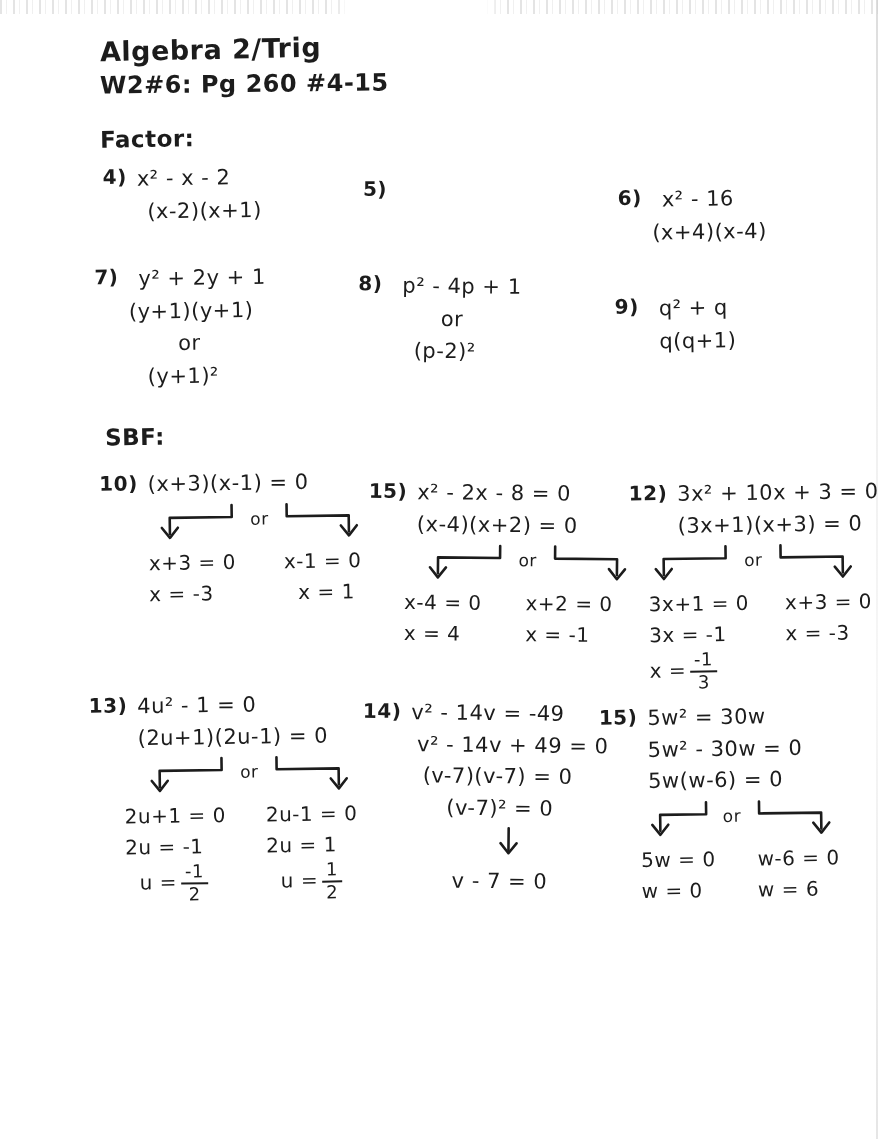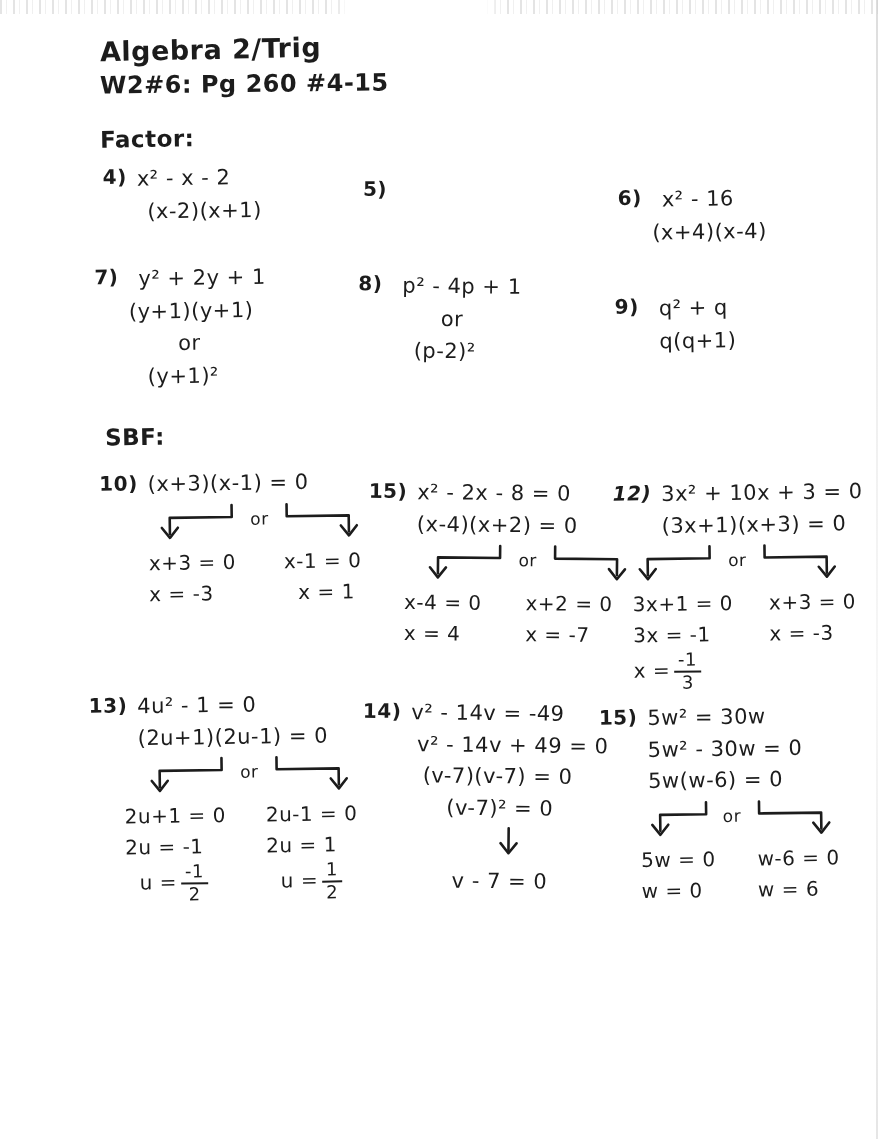--- a/index.html
+++ b/index.html
@@ -153,28 +153,28 @@
           <path d="M64,24 L72,34 L80,24" fill="none" stroke="#1c1c1c" stroke-width="2.6" stroke-linecap="round" stroke-linejoin="round"></path>
         </svg>
       </div>
       <div class="cols" style="gap:44px; margin-left:-12px;">
         <div class="col">
           <div class="pline">x-4 = 0</div>
           <div class="pline indent">x = 4</div>
         </div>
         <div class="col">
           <div class="pline">x+2 = 0</div>
-          <div class="pline indent">x = -7</div>
+          <div class="pline indent">x = -1</div>
         </div>
       </div>
     </div>
   </div>
 
   <div class="abs prob tilt-l" style="left:598px; top:478px;">
-    <span class="pnum" style="margin-left:16px;font-style:italic;">12)</span>
+    <span class="pnum" style="margin-left:32px;">12)</span>
     <div class="sbf-body">
       <div class="pline">3x² + 10x + 3 = 0</div>
       <div class="pline">(3x+1)(x+3) = 0</div>
       <div class="branches" style="margin-left:-28px;">
         <svg width="86" height="42" viewBox="0 0 86 42">
           <path d="M76,2 V14 H14 V30" fill="none" stroke="#1c1c1c" stroke-width="2.6" stroke-linecap="round" stroke-linejoin="round"></path>
           <path d="M6,24 L14,34 L22,24" fill="none" stroke="#1c1c1c" stroke-width="2.6" stroke-linecap="round" stroke-linejoin="round"></path>
         </svg>
         <span class="or">or</span>
         <svg width="86" height="42" viewBox="0 0 86 42">

